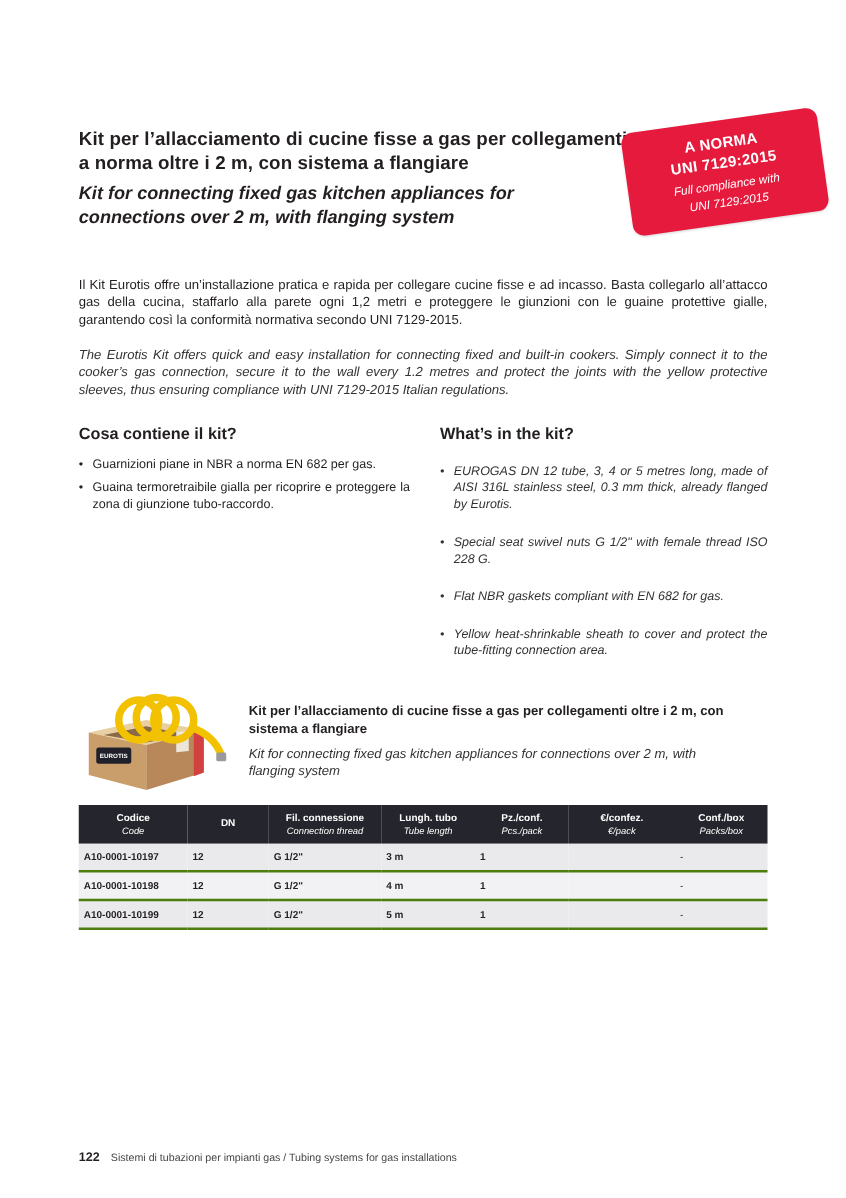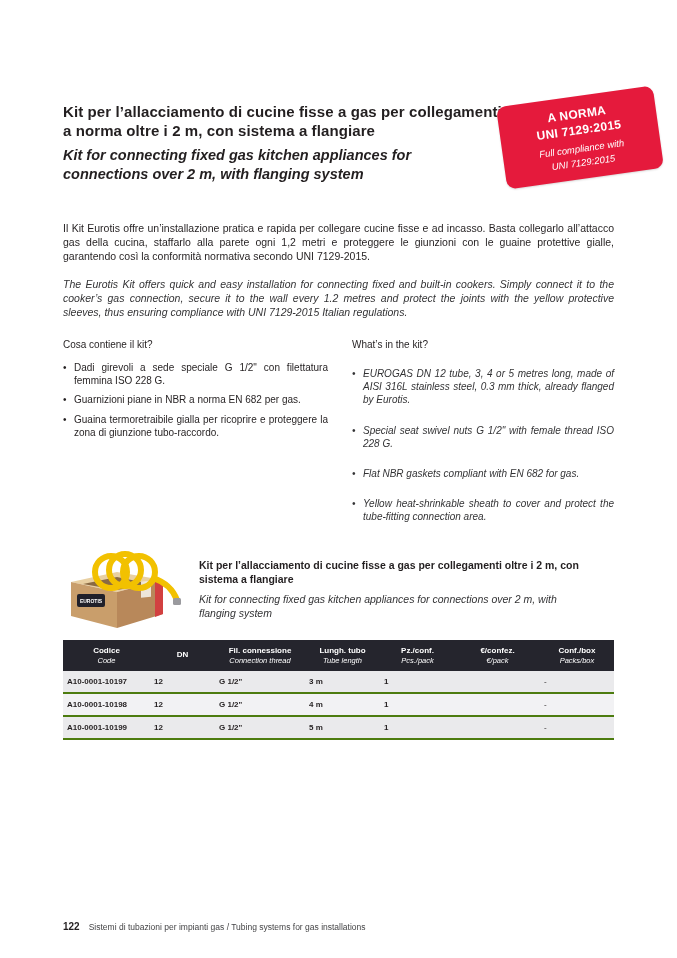--- a/index.html
+++ b/index.html
@@ -48,21 +48,21 @@
   }
   .intro-en {
     margin-top: 13px; font-size: 10.5px; line-height: 1.35;
     text-align: justify; font-style: italic; color: #333335;
   }
 
   
   .columns { display: flex; gap: 24px; margin-top: 20px; }
   .col { width: 265px; }
   .col.en { width: 262px; }
-  .col h3 { font-size: 10px; font-weight: normal; margin-bottom: 11px; }
+  .col h3 { font-size: 13px; font-weight: bold; margin-bottom: 11px; }
   .col ul { list-style: none; }
   .col li {
     position: relative; padding-left: 11px;
     font-size: 10px; line-height: 1.32; margin-bottom: 6px;
     text-align: justify;
   }
   .col li::before { content: "•"; position: absolute; left: 0; top: 0; }
   .col.en li { font-style: italic; color: #333335; margin-top: 17px; }
 
   
@@ -116,21 +116,20 @@
   <h1 class="title-it">Kit per l’allacciamento di cucine fisse a gas per collegamenti a norma oltre i 2 m, con sistema a flangiare</h1>
   <h2 class="title-en">Kit for connecting fixed gas kitchen appliances for connections over 2 m, with flanging system</h2>
 
   <p class="intro-it">Il Kit Eurotis offre un’installazione pratica e rapida per collegare cucine fisse e ad incasso. Basta collegarlo all’attacco gas della cucina, staffarlo alla parete ogni 1,2 metri e proteggere le giunzioni con le guaine protettive gialle, garantendo così la conformità normativa secondo UNI 7129-2015.</p>
   <p class="intro-en">The Eurotis Kit offers quick and easy installation for connecting fixed and built-in cookers. Simply connect it to the cooker’s gas connection, secure it to the wall every 1.2 metres and protect the joints with the yellow protective sleeves, thus ensuring compliance with UNI 7129-2015 Italian regulations.</p>
 
   <div class="columns">
     <div class="col">
       <h3>Cosa contiene il kit?</h3>
       <ul>
-        <li>Dadi girevoli a sede speciale G 1/2" con filettatura femmina ISO 228 G.</li>
         <li>Guarnizioni piane in NBR a norma EN 682 per gas.</li>
         <li>Guaina termoretraibile gialla per ricoprire e proteggere la zona di giunzione tubo-raccordo.</li>
       </ul>
     </div>
     <div class="col en">
       <h3>What’s in the kit?</h3>
       <ul>
         <li>EUROGAS DN 12 tube, 3, 4 or 5 metres long, made of AISI 316L stainless steel, 0.3 mm thick, already flanged by Eurotis.</li>
         <li>Special seat swivel nuts G 1/2" with female thread ISO 228 G.</li>
         <li>Flat NBR gaskets compliant with EN 682 for gas.</li>

